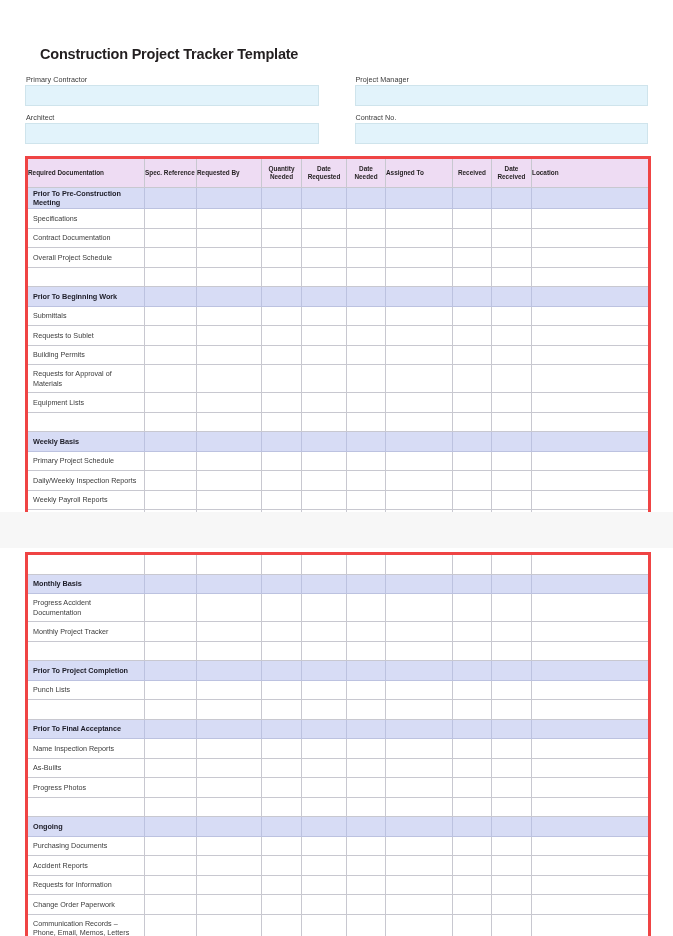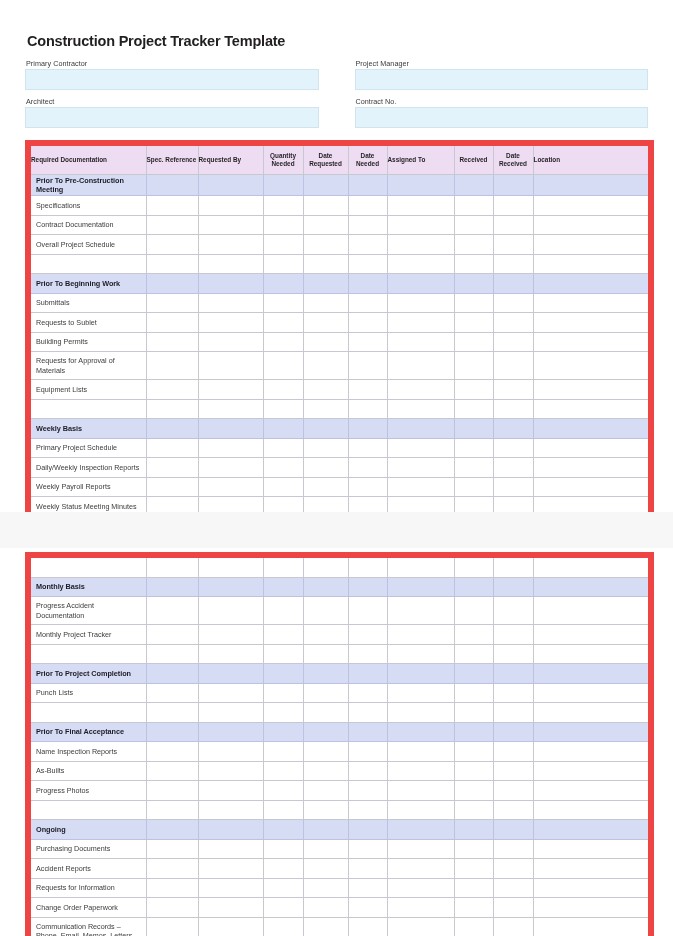--- a/index.html
+++ b/index.html
@@ -35,21 +35,21 @@
   }
 
   .sheet-inner {
     padding: 0 25px;
   }
 
   h1.title {
     font-size: 14.5px;
     font-weight: bold;
     letter-spacing: -0.2px;
-    margin: 0;
+    margin: 13px;
     padding: 33px 0 0 2px;
     color: #231f20;
   }
 
   
   .form-grid {
     margin-top: 10px;
     display: flex;
     gap: 36px;
   }
@@ -79,21 +79,21 @@
     font-size: 8px;
     color: #231f20;
   }
 
   
   table.tracker {
     border-collapse: collapse;
     table-layout: fixed;
     width: 623px;
     margin-top: 12px;
-    border: 6px solid #ef4444;
+    border: 3px solid #ef4444;
   }
   table.tracker.continued { margin-top: 0; }
 
   table.tracker td, table.tracker th {
     border: 1px solid #c8c8d0;
     padding: 0;
     vertical-align: middle;
   }
 
   thead th {

